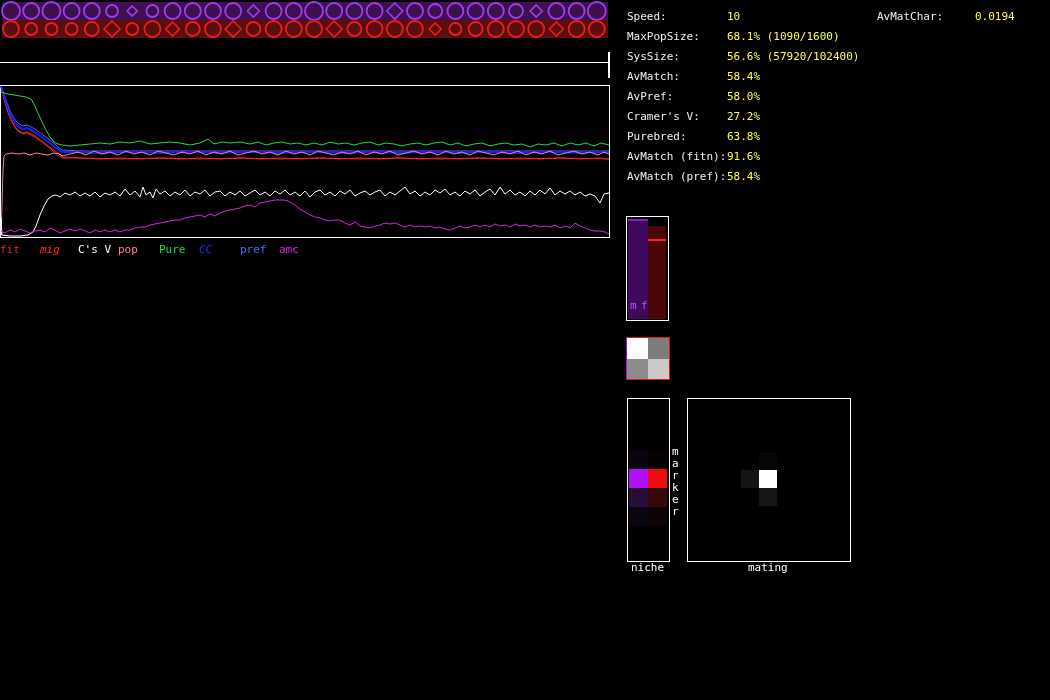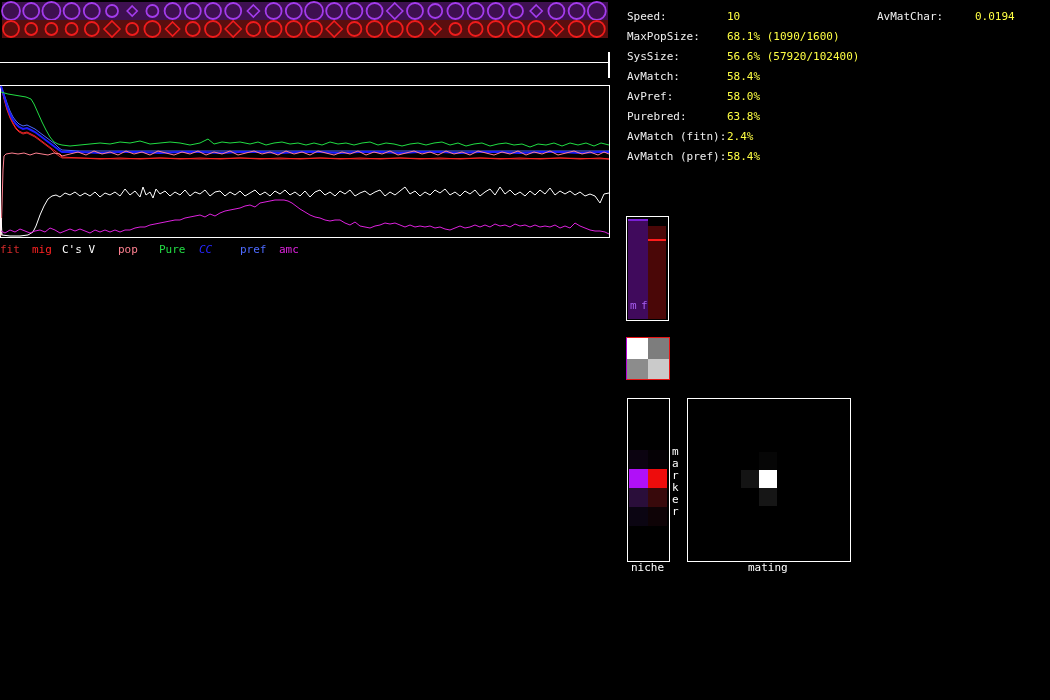--- a/index.html
+++ b/index.html
@@ -114,22 +114,22 @@
       <polyline points="1,1 4,13 7,24 10,32 13,38 16,43 19,46 23,48 27,47 31,49 35,51 39,54 43,57 47,60 51,63 55,66 59,69 62,72 80,73 100,74 120,73 140,74 160,73 180,74 200,73 220,74 240,73 260,74 280,73 300,74 320,73 340,74 360,73 380,74 400,73 420,74 440,73 460,74 480,73 500,74 520,73 540,74 560,73 580,74 600,73 609,74" fill="none" stroke="#ff2222" stroke-width="1"></polyline>
       <polyline points="1,1 4,11 7,21 10,29 13,35 16,39 19,42 23,44 27,43 31,45 35,47 39,50 43,53 47,56 51,59 55,62 59,65 62,67 80,67 100,68 120,67 140,67 160,68 180,67 200,67 220,68 240,67 260,67 280,68 300,67 320,67 340,68 360,67 380,67 400,68 420,67 440,67 460,68 480,67 500,67 520,68 540,67 560,67 580,68 600,67 609,67" fill="none" stroke="#1c1cff" stroke-width="2"></polyline>
       <polyline points="1,151 2,120 3,85 4,71 6,69 12,68 18,69 24,68 30,70 36,68 42,69 48,70 54,68 60,69 62,71 70,69 78,67 86,70 94,66 102,69 110,67 118,70 126,66 134,69 142,67 150,70 158,66 166,68 174,70 182,67 190,69 198,66 206,70 214,67 222,69 230,66 238,70 246,68 254,66 262,69 270,67 278,70 286,66 294,69 302,67 310,70 318,66 326,68 334,70 342,67 350,69 358,66 366,70 374,67 382,69 390,66 398,70 406,68 414,66 422,69 430,67 438,70 446,66 454,69 462,67 470,70 478,66 486,68 494,70 502,67 510,69 518,66 526,70 534,67 542,69 550,66 558,70 566,68 574,66 582,69 590,67 598,70 604,67 609,69" fill="none" stroke="#ff8090" stroke-width="1"></polyline>
       <polyline points="1,7 8,9 14,10 20,11 26,12 31,14 34,19 38,28 42,37 46,45 50,52 54,57 58,59 62,60 70,61 80,60 90,59 100,58 110,59 120,57 130,58 140,56 150,59 160,58 170,57 180,58 190,60 200,58 208,54 214,59 222,57 230,58 240,57 250,59 258,57 266,60 274,58 282,57 290,59 298,58 306,60 314,58 322,60 330,57 338,59 346,58 354,60 362,58 370,57 378,60 386,58 394,59 402,61 410,59 418,58 426,60 434,58 442,57 450,60 458,58 466,61 474,59 482,58 490,61 498,59 506,58 514,60 522,59 530,62 538,59 546,60 554,58 562,61 570,58 578,60 586,58 594,61 601,58 609,60" fill="none" stroke="#22dd44" stroke-width="1"></polyline>
       <polyline points="1,150 1,133 2,150 10,151 20,151 28,150 33,147 36,141 40,130 44,121 48,114 52,111 56,110 60,112 65,108 70,110 75,107 80,111 85,108 90,111 95,107 100,112 105,108 110,110 115,107 120,111 125,104 130,110 135,106 140,112 143,102 146,110 150,107 153,113 156,104 160,109 165,106 170,111 175,107 180,110 185,105 190,111 195,107 200,109 205,105 210,111 215,107 220,106 225,111 230,107 235,110 240,106 245,111 250,108 255,105 260,110 265,107 270,111 275,106 280,109 285,105 290,110 295,107 300,111 305,106 310,112 315,107 320,105 325,110 330,107 335,111 340,106 345,109 350,105 355,111 360,108 365,106 370,110 375,107 380,105 385,111 390,107 395,110 400,106 405,102 410,109 415,106 420,111 425,107 430,110 435,105 440,108 445,104 450,110 455,107 460,111 465,106 470,109 475,105 480,111 485,107 490,104 495,110 500,102 505,109 510,105 515,110 520,107 525,111 530,106 535,110 540,105 545,109 550,103 555,110 560,106 565,109 570,106 575,110 580,107 585,111 590,109 595,111 600,118 604,109 609,108" fill="none" stroke="#ffffff" stroke-width="1"></polyline>
       <polyline points="1,146 5,148 10,145 15,147 20,144 25,146 30,148 35,146 40,145 45,147 50,143 55,145 60,148 65,146 70,144 75,146 80,144 85,146 90,148 95,145 100,147 105,145 110,147 115,145 120,147 125,145 130,145 135,143 140,142 145,142 150,140 155,139 160,138 165,137 170,136 175,135 180,135 185,133 190,132 195,131 200,130 205,132 210,129 215,131 220,128 225,126 230,125 235,124 240,123 245,121 250,120 255,122 260,118 265,117 270,116 275,115 280,115 284,115 288,116 292,118 296,121 300,124 305,127 310,130 315,132 320,133 325,135 330,136 335,135 340,135 345,138 350,140 355,137 360,141 365,142 370,143 375,141 380,140 385,138 390,139 395,138 400,140 405,142 410,140 415,142 420,141 425,142 430,141 435,143 440,142 445,144 450,145 455,143 460,141 465,143 470,142 475,140 480,142 485,140 490,142 495,139 500,141 505,140 510,142 515,139 520,141 525,140 530,142 535,140 540,142 545,141 550,142 555,140 560,143 565,141 570,143 575,138 580,141 585,143 590,145 595,146 600,146 605,147 609,149" fill="none" stroke="#dd22dd" stroke-width="1"></polyline>
     </svg>
 
   <div id="legend" class="abs">
       <span class="legend-item" style="left: 0px; color: rgb(212, 42, 42);">fit</span>
-      <span class="legend-item" style="left: 32px; color: rgb(255, 34, 34);">mig</span>
-      <span class="legend-item" style="left: 62px; color: rgb(255, 255, 255);">C's V</span>
+      <span class="legend-item" style="left: 40px; color: rgb(255, 34, 34); font-style: italic;">mig</span>
+      <span class="legend-item" style="left: 78px; color: rgb(255, 255, 255);">C's V</span>
       <span class="legend-item" style="left: 118px; color: rgb(255, 128, 144);">pop</span>
       <span class="legend-item" style="left: 159px; color: rgb(34, 221, 68);">Pure</span>
       <span class="legend-item" style="left: 199px; color: rgb(38, 38, 255); font-style: italic;">CC</span>
       <span class="legend-item" style="left: 240px; color: rgb(77, 106, 255);">pref</span>
       <span class="legend-item" style="left: 279px; color: rgb(221, 34, 221);">amc</span>
     </div>
 
   <div id="stats" class="abs">
       <div class="stat-row">
         <span class="stat-label">Speed:</span>
@@ -145,26 +145,30 @@
       </div>
       <div class="stat-row">
         <span class="stat-label">AvMatch:</span>
         <span class="stat-value">58.4%</span>
       </div>
       <div class="stat-row">
         <span class="stat-label">AvPref:</span>
         <span class="stat-value">58.0%</span>
       </div>
       <div class="stat-row">
+        <span class="stat-label">Cramer's V:</span>
+        <span class="stat-value">27.2%</span>
+      </div>
+      <div class="stat-row">
         <span class="stat-label">Purebred:</span>
         <span class="stat-value">63.8%</span>
       </div>
       <div class="stat-row">
         <span class="stat-label">AvMatch (fitn):</span>
-        <span class="stat-value">2.4%</span>
+        <span class="stat-value">91.6%</span>
       </div>
       <div class="stat-row">
         <span class="stat-label">AvMatch (pref):</span>
         <span class="stat-value">58.4%</span>
       </div>
     </div>
   <div id="avmatchar-label" class="abs">AvMatChar:</div>
   <div id="avmatchar-value" class="abs">0.0194</div>
 
   <div id="mf-box" class="abs">

